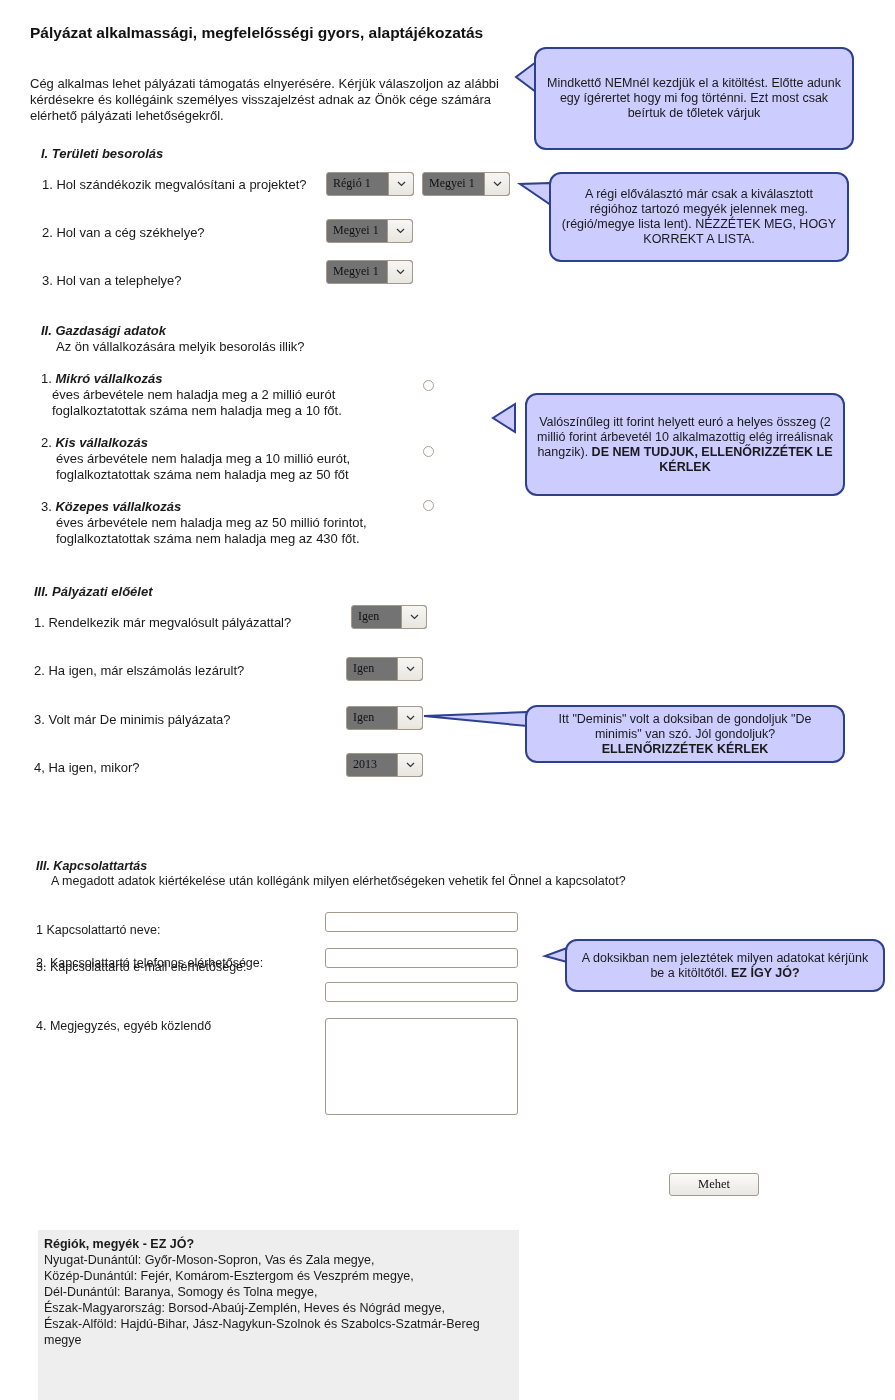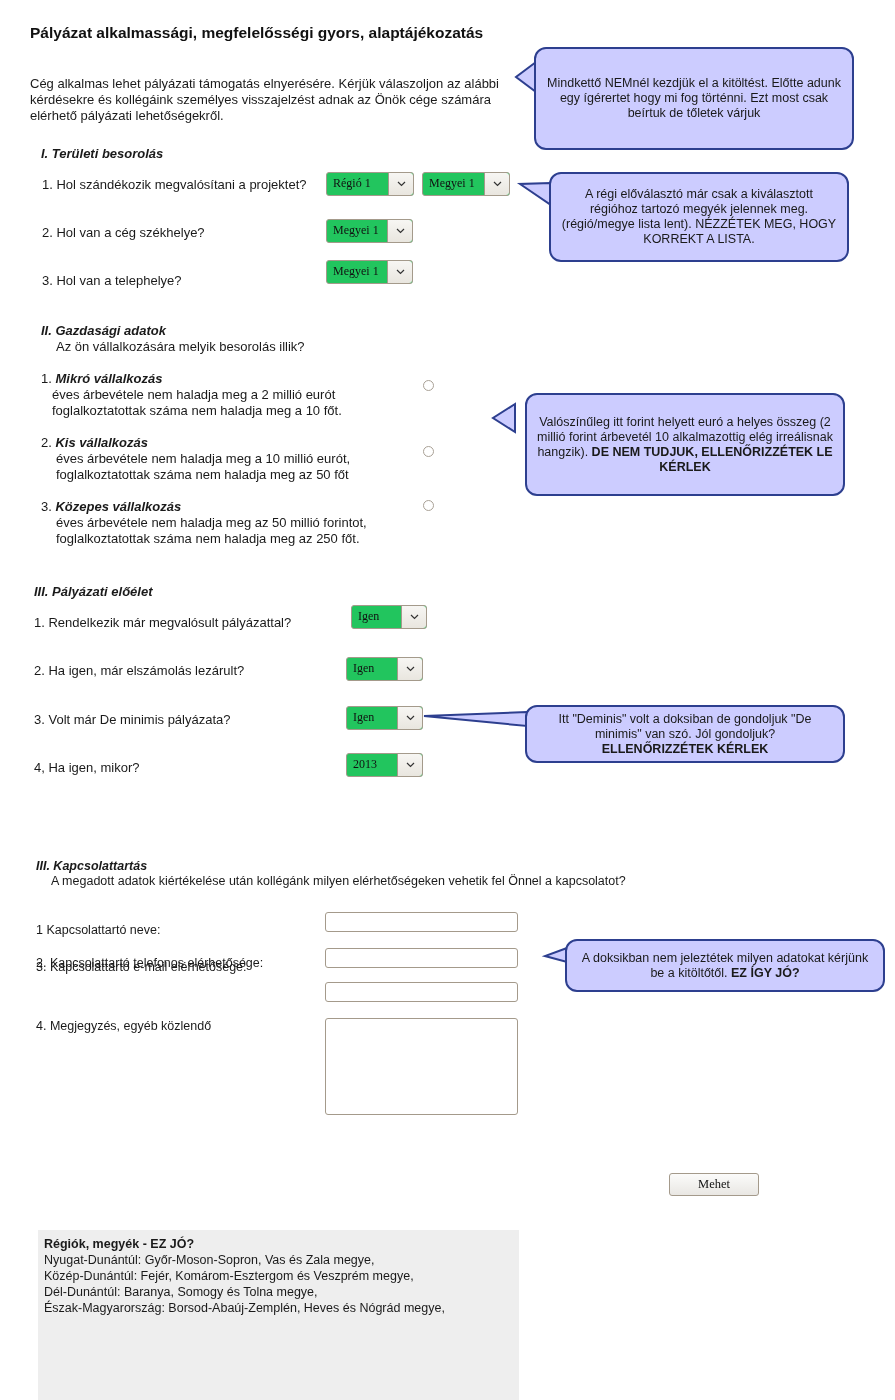--- a/index.html
+++ b/index.html
@@ -3,21 +3,21 @@
 <meta charset="utf-8">
 <style>
   html, body { margin: 0; padding: 0; background: #ffffff; }
   body { width: 895px; height: 1400px; position: relative; overflow: hidden;
          font-family: "Liberation Sans", sans-serif; font-size: 13px; color: #1a1a1a; }
   .abs { position: absolute; }
   h1 { position: absolute; left: 30px; top: 24px; margin: 0; font-size: 15.5px; font-weight: bold; color: #111; }
   .intro { left: 30px; top: 76px; width: 480px; line-height: 16px; }
   .sec-title { font-weight: bold; font-style: italic; }
   .q { line-height: 16px; }
-  .sel { position: absolute; height: 24px; border: 1px solid #a49a8b; border-radius: 3px; background: #22c55e;
+  .sel { position: absolute; height: 24px; border: 1px solid #a49a8b; border-radius: 3px; background: #737373;
          box-sizing: border-box; display: flex; align-items: stretch; cursor: pointer; }
   .sel .val { flex: 1; font-family: "Liberation Serif", serif; font-size: 12px; padding: 3px 0 0 6px; color: #111; white-space: nowrap; }
   .sel .arr { width: 24px; border-left: 1px solid #a49a8b; background: linear-gradient(#f7f6f3, #e9e6df);
               display: flex; align-items: center; justify-content: center; border-radius: 0 3px 3px 0; }
   .sel .arr svg { width: 9px; height: 6px; }
   .radio { position: absolute; width: 11px; height: 11px; border: 1px solid #a9a196; border-radius: 50%; background: #fff; box-sizing: border-box; cursor: pointer; }
   .txt { position: absolute; width: 193px; height: 20px; border: 1px solid #a49a8b; border-radius: 3px; background: #fff; box-sizing: border-box; }
   .ta { position: absolute; width: 193px; height: 97px; border: 1px solid #a49a8b; border-radius: 3px; background: #fff; box-sizing: border-box; resize: none; }
   .callout { position: absolute; background: #ccccff; border: 2px solid #2d3f8f; border-radius: 12px;
              box-sizing: border-box; text-align: center; font-size: 12.5px; line-height: 15px; color: #1a1a1a;
@@ -92,21 +92,21 @@
   <b><i>Kis vállalkozás</i></b><br>
   <span style="padding-left:15px">éves árbevétele nem haladja meg a 10 millió eurót,</span><br>
   <span style="padding-left:15px">foglalkoztatottak száma nem haladja meg az 50 főt</span>
 </div>
 <div class="radio" style="left:423px;top:446px;"></div>
 
 <div class="abs q" style="left:41px;top:499px;">
   <span>3.</span>
   <b><i>Közepes vállalkozás</i></b><br>
   <span style="padding-left:15px">éves árbevétele nem haladja meg az 50 millió forintot,</span><br>
-  <span style="padding-left:15px">foglalkoztatottak száma nem haladja meg az 250 főt.</span>
+  <span style="padding-left:15px">foglalkoztatottak száma nem haladja meg az 430 főt.</span>
 </div>
 <div class="radio" style="left:423px;top:500px;"></div>
 
 <div class="abs sec-title" style="left:34px;top:584px;">III. Pályázati előélet</div>
 
 <div class="abs q" style="left:34px;top:615px;">1. Rendelkezik már megvalósult pályázattal?</div>
 <div class="sel" style="left:351px;top:605px;width:76px;">
   <span class="val">Igen</span>
   <span class="arr">
       <svg viewBox="0 0 9 6">
@@ -161,20 +161,21 @@
 <textarea class="ta" style="left: 325px; top: 1018px;"></textarea>
 
 <button class="btn">Mehet</button>
 
 <div class="regions">
   <div><b>Régiók, megyék</b><span style="font-weight:bold;"> - EZ JÓ?</span></div>
   <div>Nyugat-Dunántúl: Győr-Moson-Sopron, Vas és Zala megye,</div>
   <div>Közép-Dunántúl: Fejér, Komárom-Esztergom és Veszprém megye,</div>
   <div>Dél-Dunántúl: Baranya, Somogy és Tolna megye,</div>
   <div>Észak-Magyarország: Borsod-Abaúj-Zemplén, Heves és Nógrád megye,</div>
+  <div>Észak-Alföld: Hajdú-Bihar, Jász-Nagykun-Szolnok és Szabolcs-Szatmár-Bereg megye</div>
 </div>
 
 <svg class="tail" style="left:0;top:0;width:895px;height:1400px;pointer-events:none;">
   <polygon points="536,62 516,77 536,92" fill="#ccccff" stroke="#2d3f8f" stroke-width="2"></polygon>
   <polygon points="551,183 520,184 551,205" fill="#ccccff" stroke="#2d3f8f" stroke-width="2"></polygon>
   <polygon points="515,404 493,418 515,432" fill="#ccccff" stroke="#2d3f8f" stroke-width="2"></polygon>
   <polygon points="527,712 424,716 527,726" fill="#ccccff" stroke="#2d3f8f" stroke-width="2"></polygon>
   <polygon points="567,948 545,956 567,962" fill="#ccccff" stroke="#2d3f8f" stroke-width="2"></polygon>
 </svg>
 

